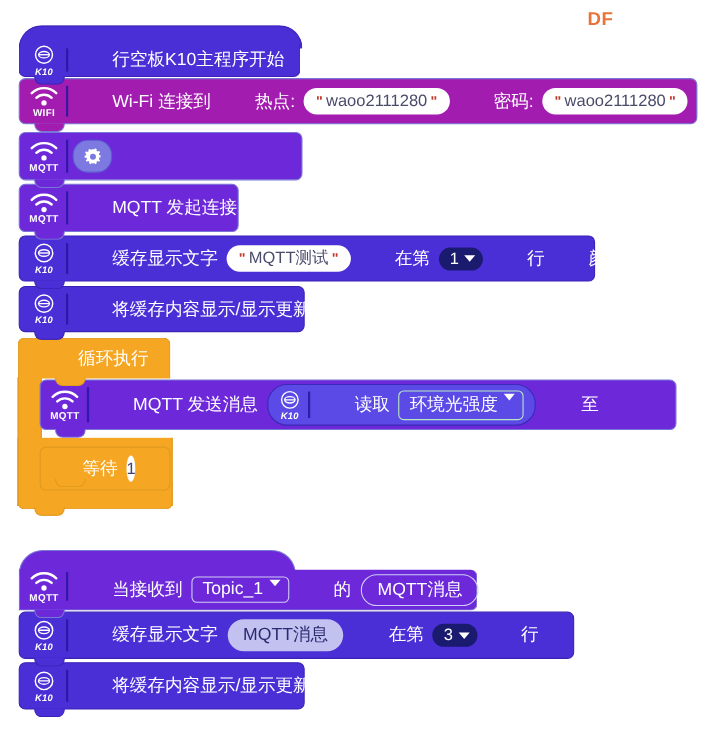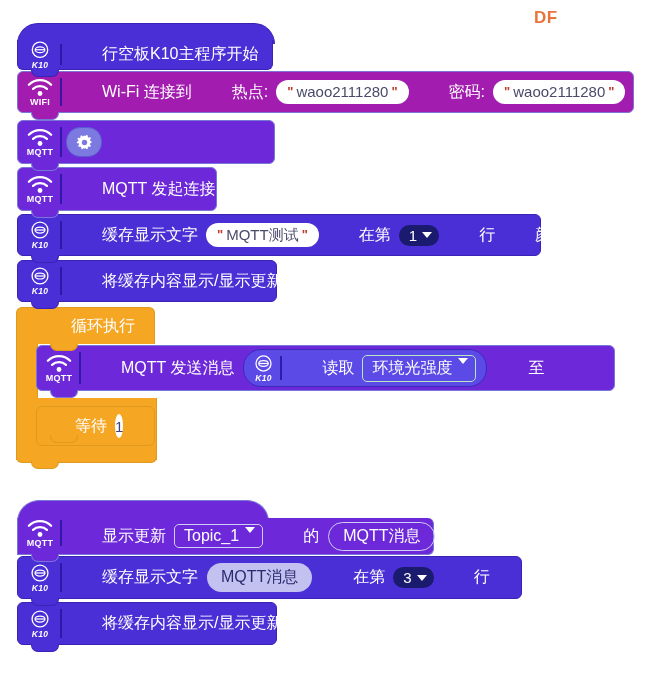--- a/index.html
+++ b/index.html
@@ -391,21 +391,21 @@
 <div class="block blk-mqtt" style="left:17px; top:518px; width:417px; height:37px; border-top:none; border-radius:0 6px 6px 0;">
   <div class="icon-slot" style="margin-top:-6px;">
     <svg width="26" height="19" viewBox="0 0 28 20">
       <path d="M2 7 A17 17 0 0 1 26 7" fill="none" stroke="#fff" stroke-width="2.4" stroke-linecap="round"></path>
       <path d="M6.5 11.5 A11 11 0 0 1 21.5 11.5" fill="none" stroke="#fff" stroke-width="2.4" stroke-linecap="round"></path>
       <circle cx="14" cy="16.5" r="2.6" fill="#fff"></circle>
     </svg>
     <span class="icon-label">MQTT</span>
     <span class="sep"></span>
   </div>
-  <span class="lbl first">显示更新</span>
+  <span class="lbl first">当接收到</span>
   <span class="dropdown-outline lav">
     <span>Topic_1</span>
     <span class="caret"></span>
   </span>
   <span class="lbl">的</span>
   <span class="pill-outline">MQTT消息</span>
 </div>
 <div class="nub-bot blk-mqtt" style="left:31px; top:554px; border-top:none;"></div>
 
 <div class="block blk-k10 r8" style="left:17px; top:556px; width:505px; height:43px;">

